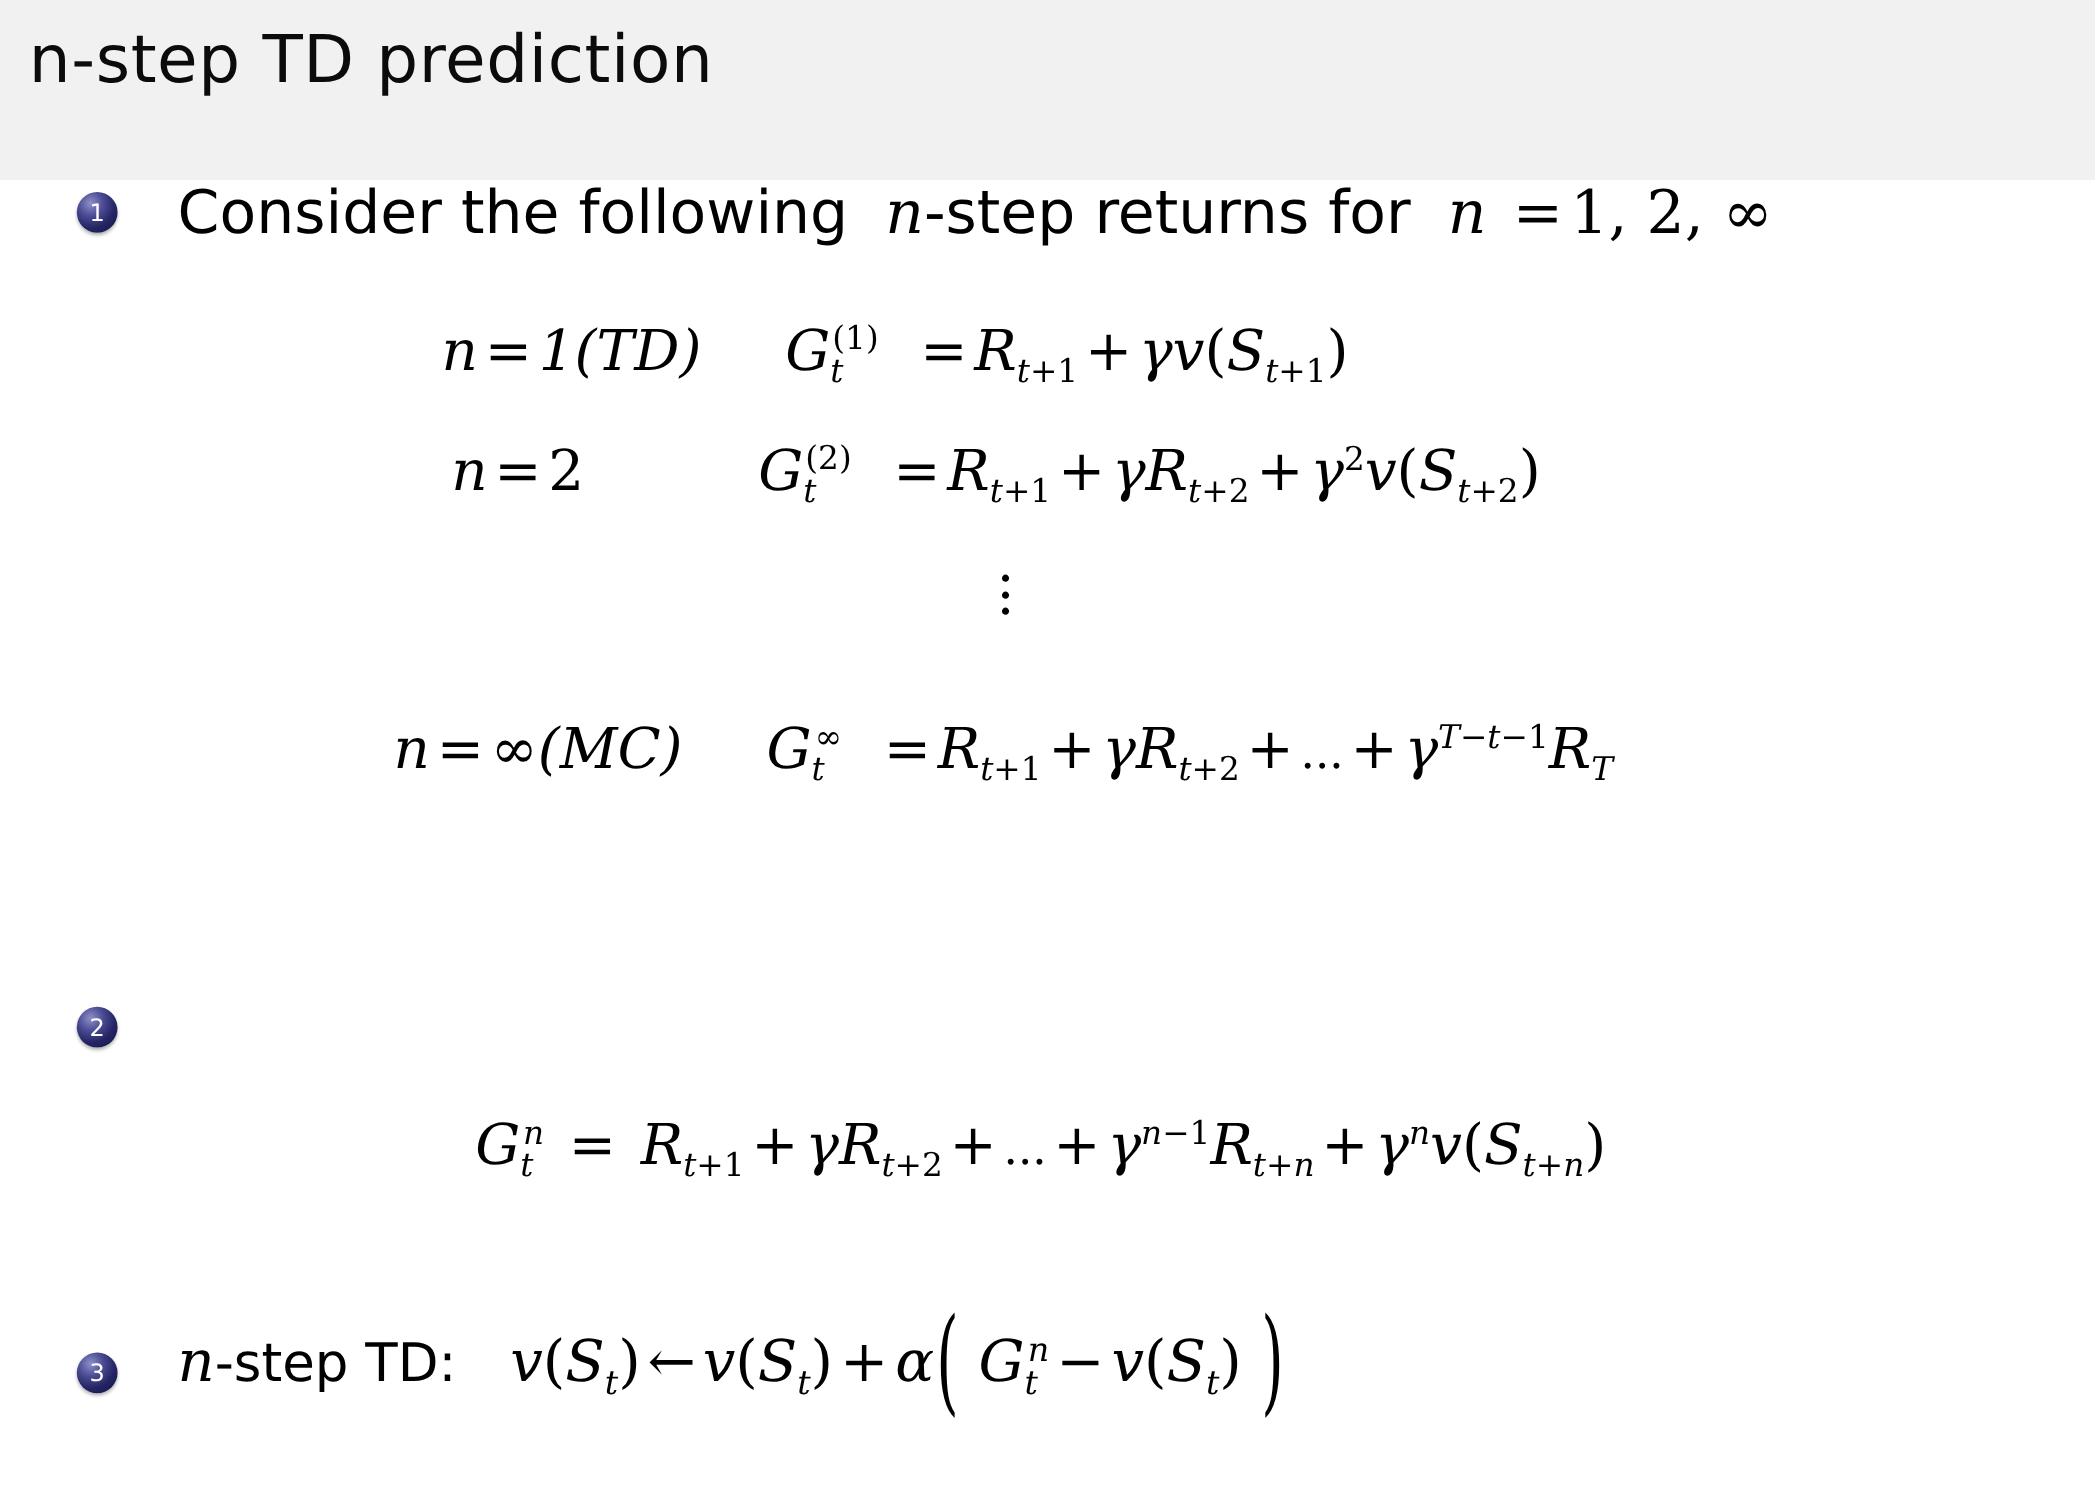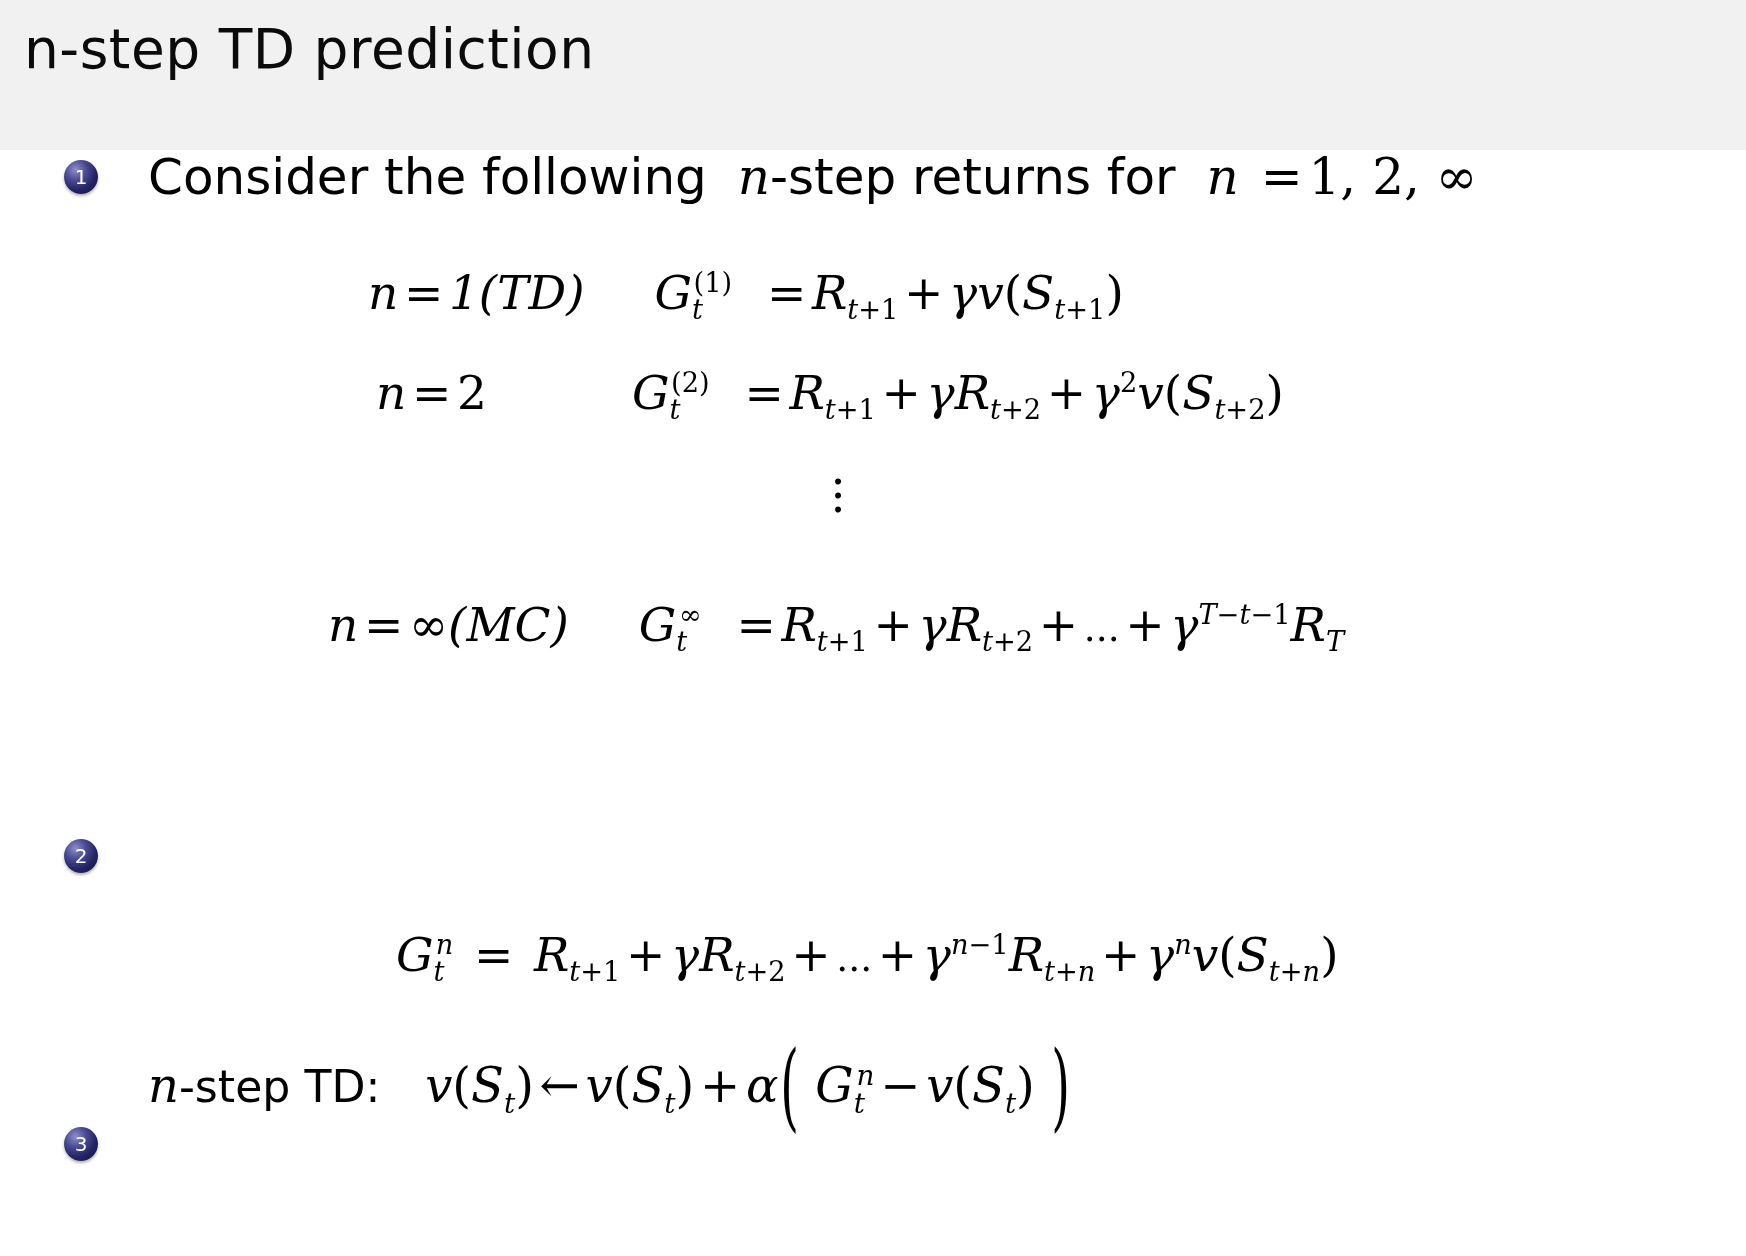--- a/index.html
+++ b/index.html
@@ -173,19 +173,19 @@
 
 
   <div class="eqline" style="left:368px; top:810px;margin-left:28px;">
     <span class="mi">G</span><sub class="sml">t</sub><sup class="sml" style="margin-left:-0.32em;">n</sup>
     <span class="op">=</span>
     <span class="mi">R</span><sub class="sml"><span>t</span><span class="mup">+</span><span class="mup">1</span></sub><span class="op">+</span><span class="mi">γ</span><span class="mi">R</span><sub class="sml"><span>t</span><span class="mup">+</span><span class="mup">2</span></sub><span class="op">+</span><span class="mup" style="font-size:0.8em;">...</span><span class="op">+</span><span class="mi">γ</span><sup class="sml"><span>n</span><span class="mup">−</span><span class="mup">1</span></sup><span class="mi">R</span><sub class="sml"><span>t</span><span class="mup">+</span><span>n</span></sub><span class="op">+</span><span class="mi">γ</span><sup class="sml">n</sup><span class="mi">v</span><span class="mup">(</span><span class="mi">S</span><sub class="sml"><span>t</span><span class="mup">+</span><span>n</span></sub><span class="mup">)</span>
   </div>
 
   <div class="bullet-sphere" style="left:64px; top:1010px;">3</div>
 
-  <div class="eqline" style="left:148px; top:940px; font-size:48px;">
+  <div class="eqline" style="left:148px; top:990px; font-size:48px;">
     <span class="mi">n</span><span style="font-family:'DejaVu Sans',sans-serif; font-size:0.92em;">-step TD:</span>
     <span class="gap-sm"></span>
     <span class="mi">v</span><span class="mup">(</span><span class="mi">S</span><sub class="sml">t</sub><span class="mup">)</span><span class="op">←</span><span class="mi">v</span><span class="mup">(</span><span class="mi">S</span><sub class="sml">t</sub><span class="mup">)</span><span class="op">+</span><span class="mi">α</span><span class="bigparen">(</span><span class="gap-sm"></span><span class="mi">G</span><sub class="sml">t</sub><sup class="sml" style="margin-left:-0.30em;">n</sup><span class="op">−</span><span class="mi">v</span><span class="mup">(</span><span class="mi">S</span><sub class="sml">t</sub><span class="mup">)</span><span class="gap-sm"></span><span class="bigparen">)</span>
   </div>
 
 </div>
 
 </body></html>

